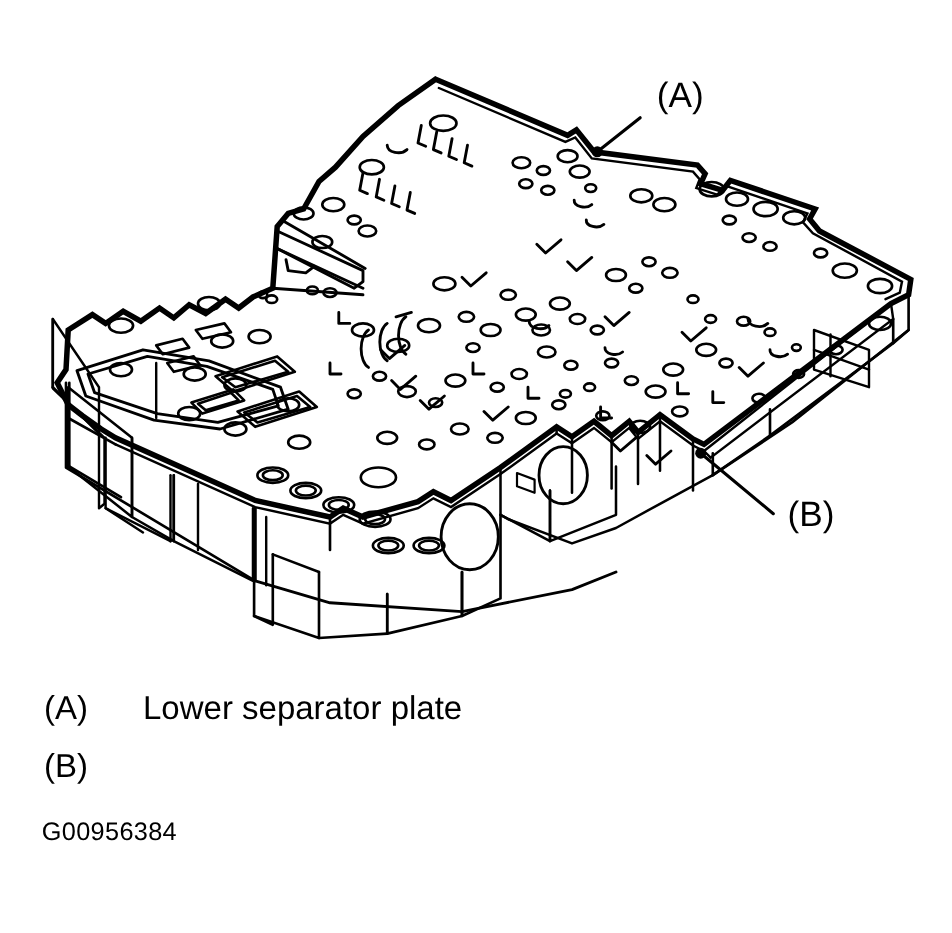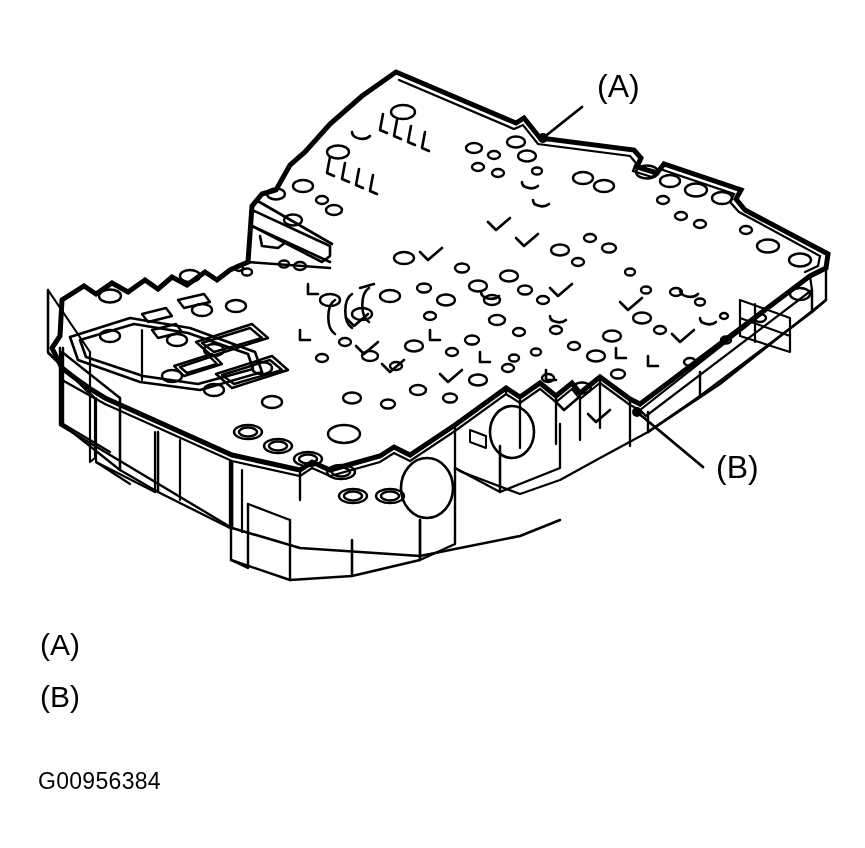--- a/index.html
+++ b/index.html
@@ -47,21 +47,21 @@
     white-space: nowrap;
   }
   .legend-label {
     font-size: 30px;
     line-height: 34px;
     white-space: nowrap;
   }
   .figure-code {
     position: absolute;
     left: 38px;
-    top: 768px;
+    top: 743px;
     font-size: 23px;
     line-height: 26px;
     letter-spacing: 0.3px;
     white-space: nowrap;
   }
   svg text {
     font-family: "Liberation Sans", sans-serif;
   }
 </style>
 </head>
@@ -450,20 +450,21 @@
         <circle cx="637" cy="412" r="5" fill="#000000" stroke="none"></circle>
         <text x="716" y="478" font-size="32" fill="#000000" stroke="none">(B)</text>
       </g>
 
     </g>
   </svg>
 
   <div class="legend">
     <div class="legend-row">
       <span class="legend-key">(A)</span>
+      <span class="legend-label">Lower separator plate</span>
     </div>
     <div class="legend-row">
       <span class="legend-key">(B)</span>
     </div>
   </div>
 
   <div class="figure-code">G00956384</div>
 
 </div>
 

